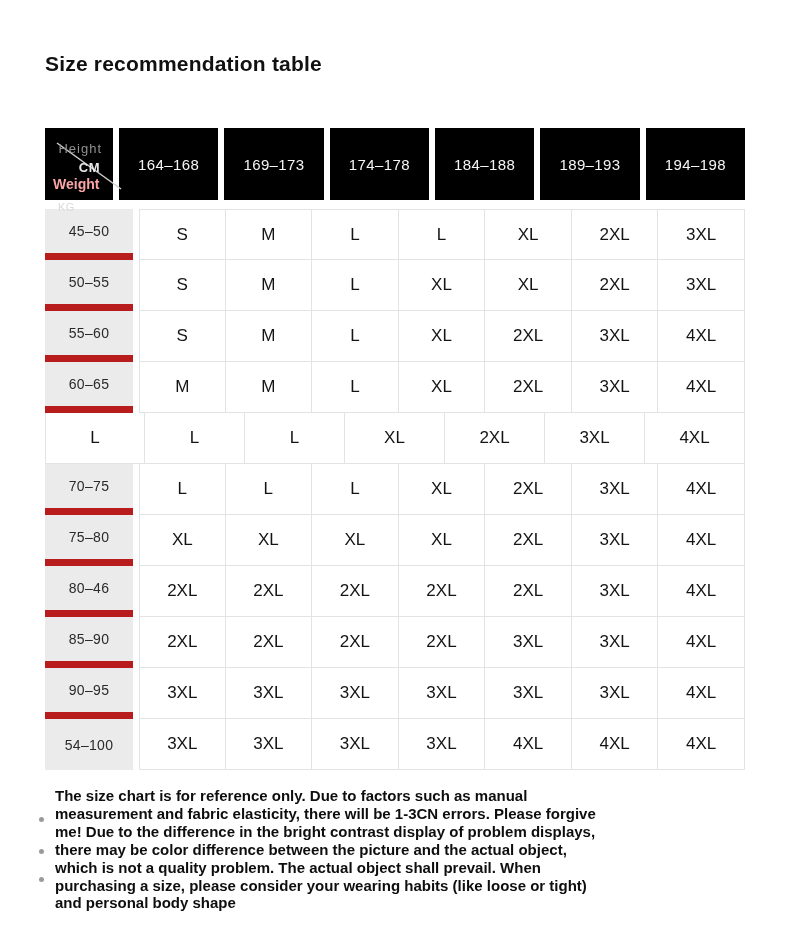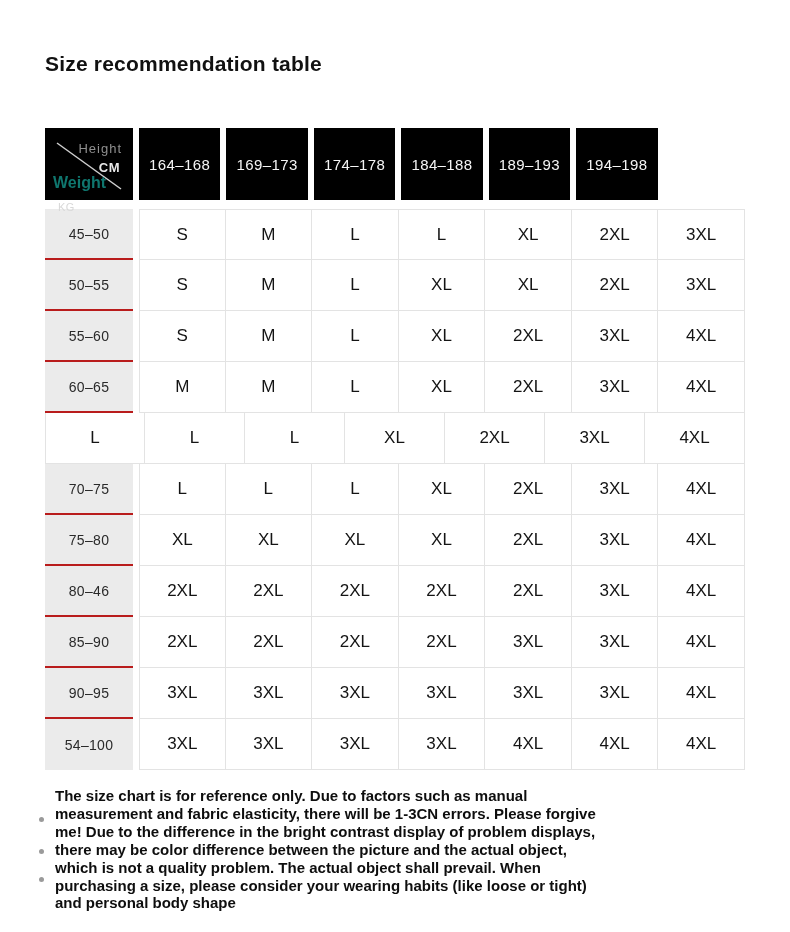--- a/index.html
+++ b/index.html
@@ -21,40 +21,40 @@
   .title-right {
     margin: 7px 0 0 0; font-size: 24px; font-weight: 800; color: #050505;
     letter-spacing: 1.6px;
     text-shadow: 1px 2px 2px rgba(0,0,0,0.35);
   }
 
   
   .size-table { margin-top: 18px; width: 700px; }
   .thead { display: flex; height: 72px; margin-bottom: 9px; }
   .corner {
-    width: 88px; margin-right: 6px; background: var(--header-bg, #000);
+    width: 68px; margin-right: 6px; background: var(--header-bg, #000);
     position: relative; flex-shrink: 0;
   }
   .corner svg { position: absolute; left: 0; top: 0; }
   .corner .h-label { position: absolute; top: 13px; right: 11px; color: #8f8f8f; font-size: 13px; letter-spacing: 1px; }
   .corner .h-unit  { position: absolute; top: 32px; right: 13px; color: #e9e9e9; font-size: 13px; font-weight: 700; letter-spacing: 0.5px; }
   .corner .w-unit  { position: absolute; left: 13px; top: 38px; color: #d8d8d8; font-size: 11px; letter-spacing: 0.5px; margin-top: 35px; }
-  .corner .w-label { position: absolute; left: 8px; bottom: 8px; color: #0f766e; font-size: 16px; font-weight: 700; }
-  .head-grid { flex: 1; display: grid; grid-template-columns: repeat(7, 1fr); column-gap: 6px; }
+  .corner .w-label { position: absolute; left: 8px; bottom: 8px; color: #fca5a5; font-size: 14px; font-weight: 700; }
+  .head-grid { flex: 1; display: grid; grid-template-columns: repeat(6, 1fr); column-gap: 6px; }
   .head-cell {
     background: var(--header-bg, #000); color: #f5f5f5;
     display: flex; align-items: center; justify-content: center;
     font-size: 15px; letter-spacing: 0.4px;
   }
 
   .trow { display: flex; height: 51px; }
   .weight-cell {
     width: 88px; margin-right: 6px; flex-shrink: 0;
     background: var(--weight-bg, #ebebeb);
-    border-bottom: 2px solid #b91c1c; box-sizing: border-box;
+    border-bottom: 7px solid #b91c1c; box-sizing: border-box;
     display: flex; align-items: center; justify-content: center;
     font-size: 14px; color: #2a2a2a; letter-spacing: 0.3px;
   }
   .trow:last-child .weight-cell { border-bottom: none; }
   .row-grid { flex: 1; display: grid; grid-template-columns: repeat(7, 1fr); }
   .size-cell {
     box-sizing: border-box;
     border-right: 1px solid var(--grid-border, #e3e3e3);
     border-bottom: 1px solid var(--grid-border, #e3e3e3);
     display: flex; align-items: center; justify-content: center;

